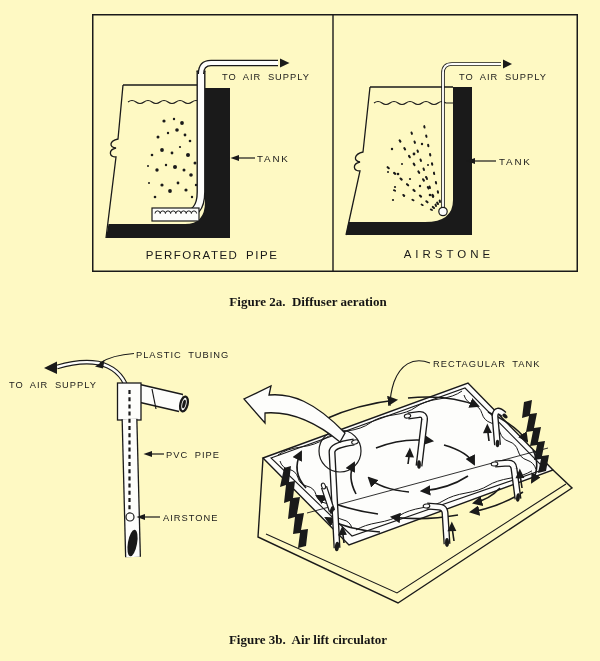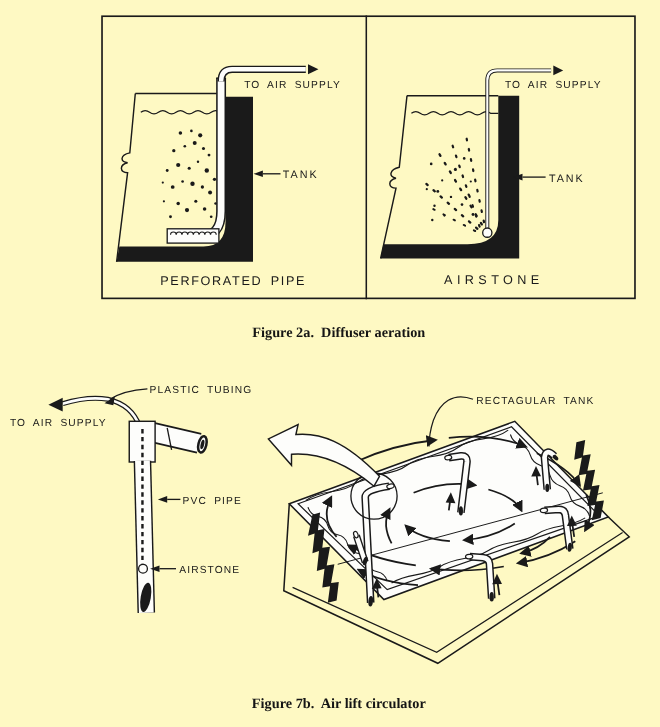--- a/index.html
+++ b/index.html
@@ -265,14 +265,14 @@
 
     <circle cx="112" cy="109" r="21" fill="none" stroke="#1a1a1a" stroke-width="1.2"></circle>
     <path d="M117,91 C86,59 63,51 41,53 L43,44 L16,57 L37,81 L37,71 C63,69 89,81 112,100 Z" fill="#fdfdfb" stroke="#1a1a1a" stroke-width="1.3"></path>
 
     <g>
       <path class="ink" stroke-width="1.1" d="M202,21 C184,14 172,24 166,40 Q162,52 162,64"></path>
       <text class="lbl" x="205" y="25">RECTAGULAR TANK</text>
     </g>
   </svg>
 
-  <div class="caption cap2b">Figure 7b.  Air lift circulator</div>
+  <div class="caption cap2b">Figure 3b.  Air lift circulator</div>
 </div>
 
 </body></html>

